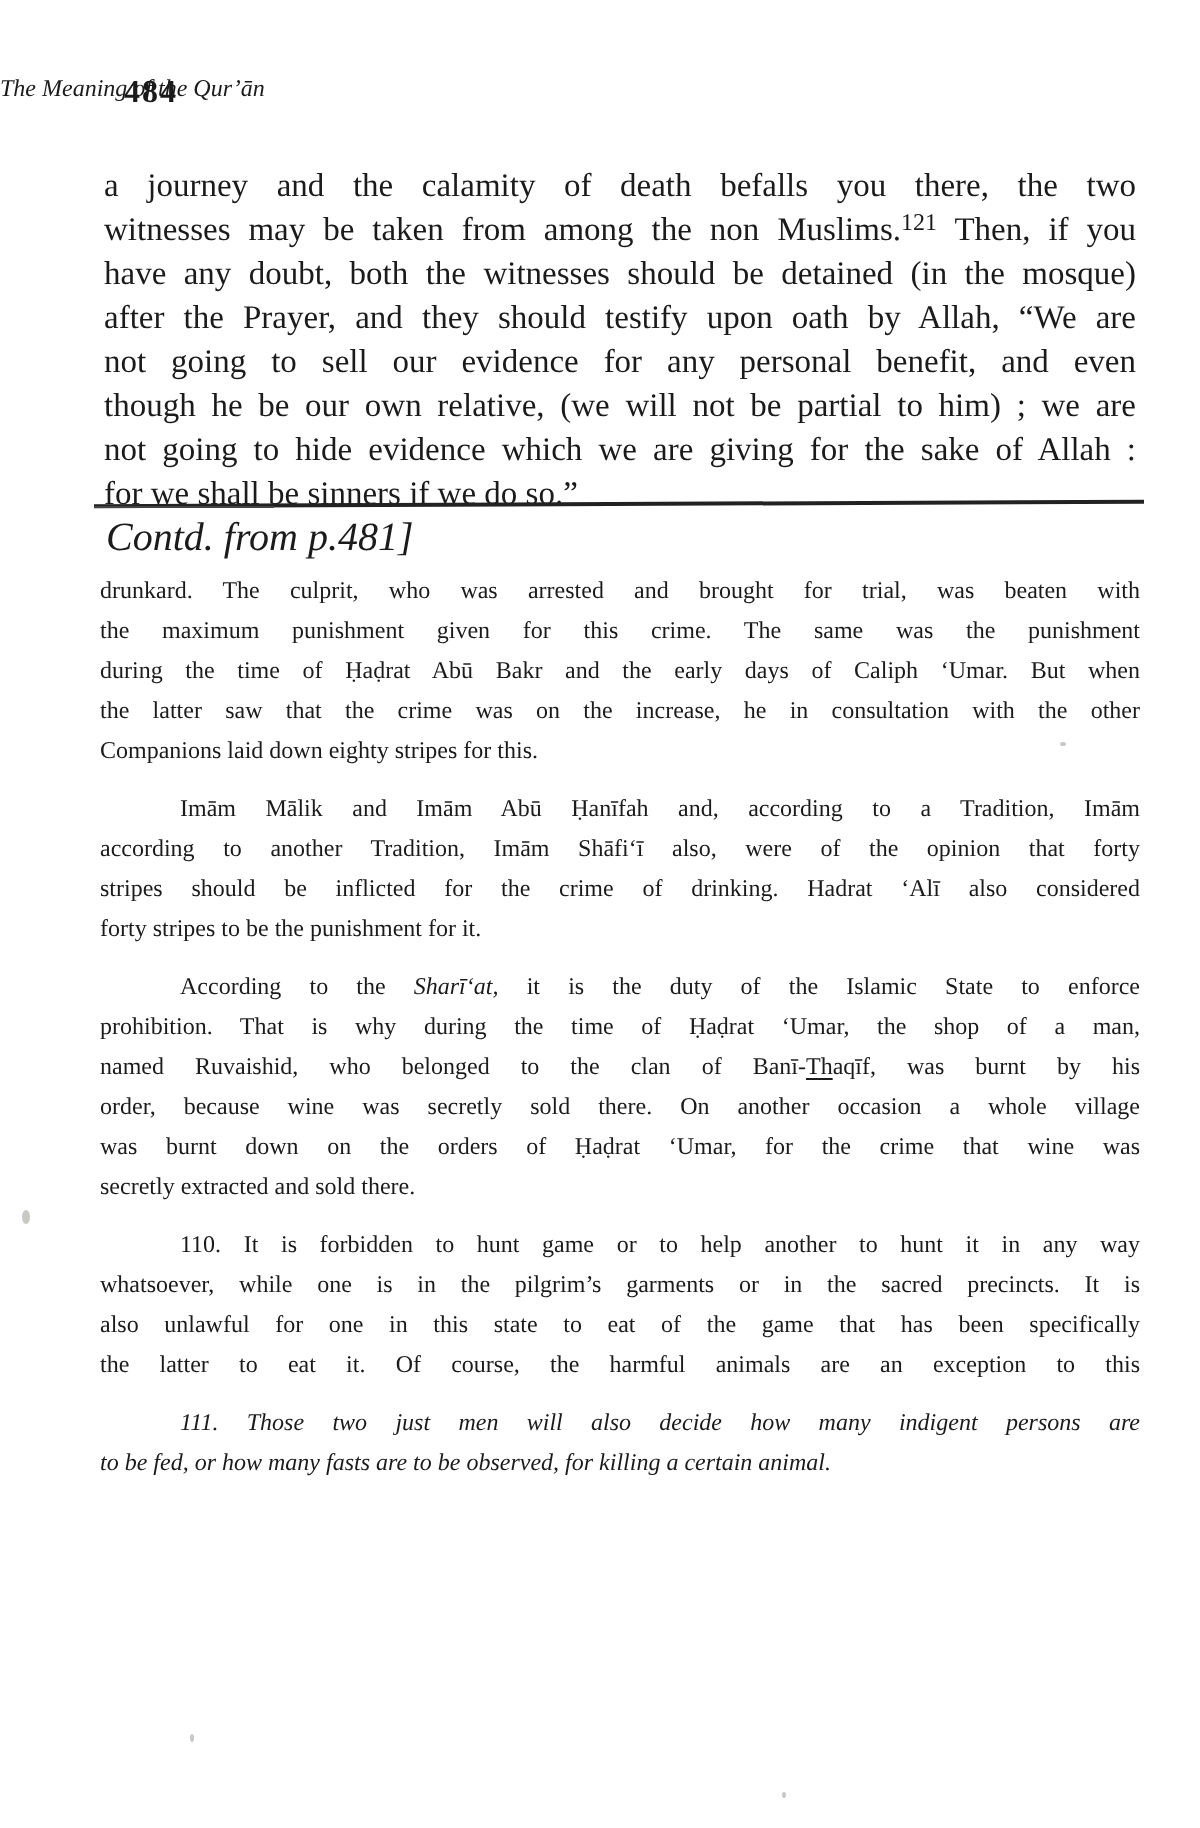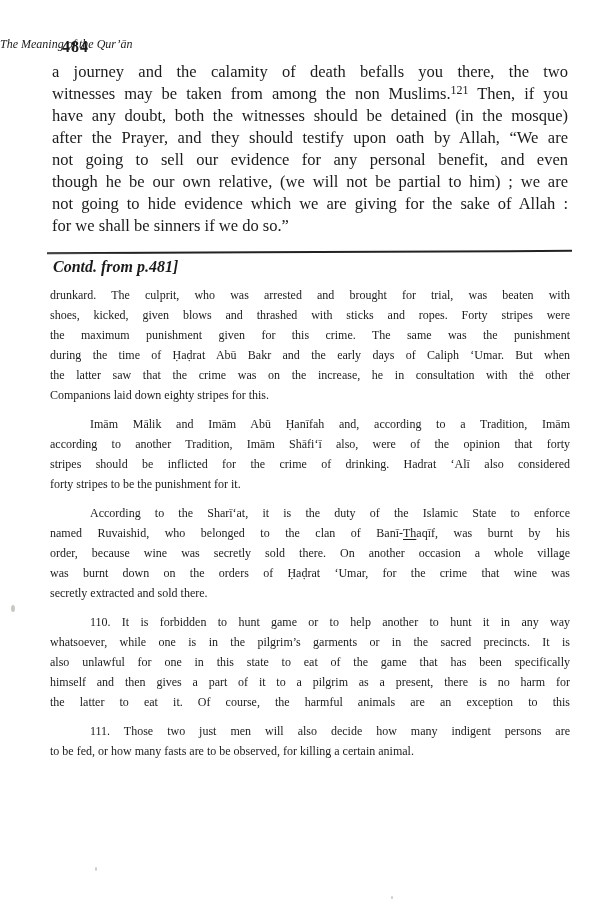--- a/index.html
+++ b/index.html
@@ -17,21 +17,21 @@
   .pagenum{
     position:absolute;left:62px;top:1px;
     font-size:16px;font-weight:bold;letter-spacing:1px;
   }
   .htitle{
     position:absolute;left:0;right:18px;top:0;
     text-align:left;font-style:italic;font-size:12px;
   }
   
   .bodytext{
-    position:absolute;top:61px;left:52px;width:516px;
+    position:absolute;top:82px;left:52px;width:516px;
     font-size:16.5px;line-height:22px;
   }
   .line{text-align:justify;text-align-last:justify;}
   .line.last{text-align-last:left;}
   .line.indent{padding-left:40px;}
   sup.fnref{
     font-size:12px;line-height:0;
     position:relative;top:-0.45em;vertical-align:baseline;
   }
   
@@ -39,30 +39,30 @@
     position:absolute;top:251px;left:47px;width:525px;height:2px;
     background:#222;transform:rotate(-0.25deg);
   }
   .rule2{
     position:absolute;top:253px;left:47px;width:90px;height:1px;
     background:#444;
   }
   
   .contd{
     position:absolute;top:258px;left:53px;
-    font-style:italic;font-size:16px;font-weight:bold;
+    font-style:italic;font-size:20px;
   }
   
   .fnblock{
     position:absolute;top:285px;left:50px;width:520px;
     font-size:12px;line-height:20px;
   }
   .para{margin:0 0 9px 0;}
-  .para:last-child{margin-bottom:0;}
-  .it{}
+  .para:last-child{margin-bottom:0;font-style:italic;}
+  .it{font-style:italic;}
   .ul{text-decoration:underline;text-underline-offset:2px;}
   
   .speck{position:absolute;border-radius:50%;background:#9a9a94;opacity:.55;}
 </style>
 </head>
 <body>
 
 <div class="page">
 
   <div class="header">
@@ -83,47 +83,46 @@
 
   <div class="rule"></div>
   <div class="rule2"></div>
 
   <div class="contd">Contd. from p.481]</div>
 
   <div class="fnblock">
 
     <div class="para">
       <div class="line">drunkard. The culprit, who was arrested and brought for trial, was beaten with</div>
-      <div class="line">shoes, kicked, given blows and thrashed with sticks and ropes. Forty stripes were</div>
       <div class="line">the maximum punishment given for this crime. The same was the punishment</div>
       <div class="line">during the time of Ḥaḍrat Abū Bakr and the early days of Caliph ‘Umar. But when</div>
       <div class="line">the latter saw that the crime was on the increase, he in consultation with the other</div>
       <div class="line last">Companions laid down eighty stripes for this.</div>
     </div>
 
     <div class="para">
       <div class="line indent">Imām Mālik and Imām Abū Ḥanīfah and, according to a Tradition, Imām</div>
       <div class="line">according to another Tradition, Imām Shāfi‘ī also, were of the opinion that forty</div>
       <div class="line">stripes should be inflicted for the crime of drinking. Hadrat ‘Alī also considered</div>
       <div class="line last">forty stripes to be the punishment for it.</div>
     </div>
 
     <div class="para">
       <div class="line indent"><span>According to the </span><span class="it">Sharī‘at,</span><span> it is the duty of the Islamic State to enforce</span></div>
+      <div class="line">prohibition. That is why during the time of Ḥaḍrat ‘Umar, the shop of a man,</div>
       <div class="line"><span>named Ruvaishid, who belonged to the clan of Banī-</span><span class="ul">Th</span><span>aqīf, was burnt by his</span></div>
       <div class="line">order, because wine was secretly sold there. On another occasion a whole village</div>
       <div class="line">was burnt down on the orders of Ḥaḍrat ‘Umar, for the crime that wine was</div>
       <div class="line last">secretly extracted and sold there.</div>
     </div>
 
     <div class="para">
       <div class="line indent">110. It is forbidden to hunt game or to help another to hunt it in any way</div>
       <div class="line">whatsoever, while one is in the pilgrim’s garments or in the sacred precincts. It is</div>
       <div class="line">also unlawful for one in this state to eat of the game that has been specifically</div>
-      <div class="line">himself and then gives a part of it to a pilgrim as a present, there is no harm for</div>
       <div class="line">the latter to eat it. Of course, the harmful animals are an exception to this</div>
     </div>
 
     <div class="para">
       <div class="line indent">111. Those two just men will also decide how many indigent persons are</div>
       <div class="line last">to be fed, or how many fasts are to be observed, for killing a certain animal.</div>
     </div>
 
   </div>
 

